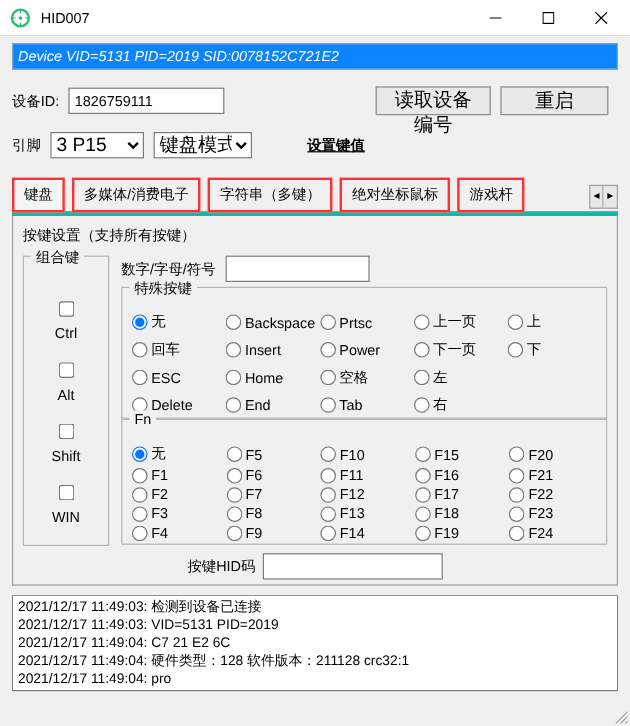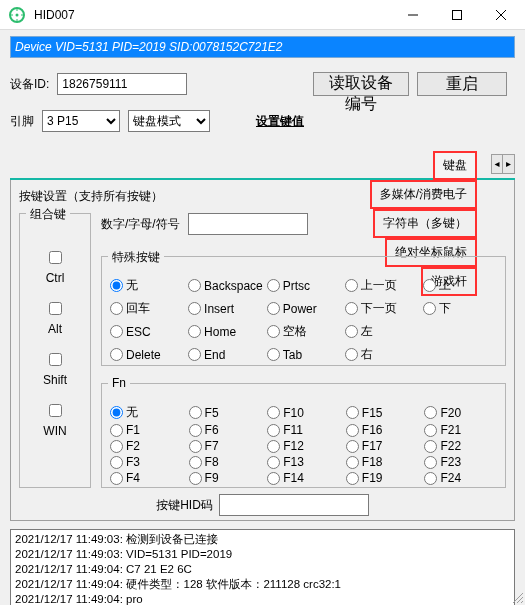--- a/index.html
+++ b/index.html
@@ -62,37 +62,36 @@
   }
   button.btn {
     height: 24px; padding: 0 12px;
     background: #e8e8e8;
     border: 1px solid #8c8c8c;
     font-family: inherit; font-size: 16px;
     cursor: pointer;
   }
   select.sel {
     height: 22px; border: 1px solid #7a7a7a; background: #fff;
-    font-family: inherit; font-size: 12px;
+    font-family: inherit; font-size: 16px;
   }
   .link-right {
     color: #000;
     text-decoration: underline;
     cursor: pointer;
     margin-left: auto;
   }
 
   
   .tab-region { margin-top: 18px; position: relative; }
   .tabstrip {
     display: flex; align-items: flex-end;
-    border-bottom: 2px solid #14b8a6;
+    border-bottom: 4px solid #14b8a6;
     height: 30px;
-    padding-right: 32px;
-    flex-direction: column;
+    padding-right: 20px;
   }
   .tab {
     border: 2px solid #ff3030;
     margin-right: 6px;
     padding: 4px 8px 4px 8px;
     background: #f0f0f0;
     font-size: 12px;
     white-space: nowrap;
     position: relative;
     top: 1px;
@@ -140,21 +139,21 @@
   }
   .modcol { width: 72px; }
   .modcol label.chk {
     display: flex; align-items: center;
     margin: 14px 0;
     gap: 4px;
     flex-direction: column;
   }
 
   
-  .rightcol { flex: 1; display: flex; flex-direction: column; gap: 17px; }
+  .rightcol { flex: 1; display: flex; flex-direction: column; gap: 0; }
 
   .input-row { display: flex; align-items: center; gap: 8px; margin-bottom: 4px; }
 
   .radio-grid {
     display: grid;
     grid-template-columns: repeat(5, 1fr);
     column-gap: 4px;
     row-gap: 6px;
     font-size: 12px;
   }

